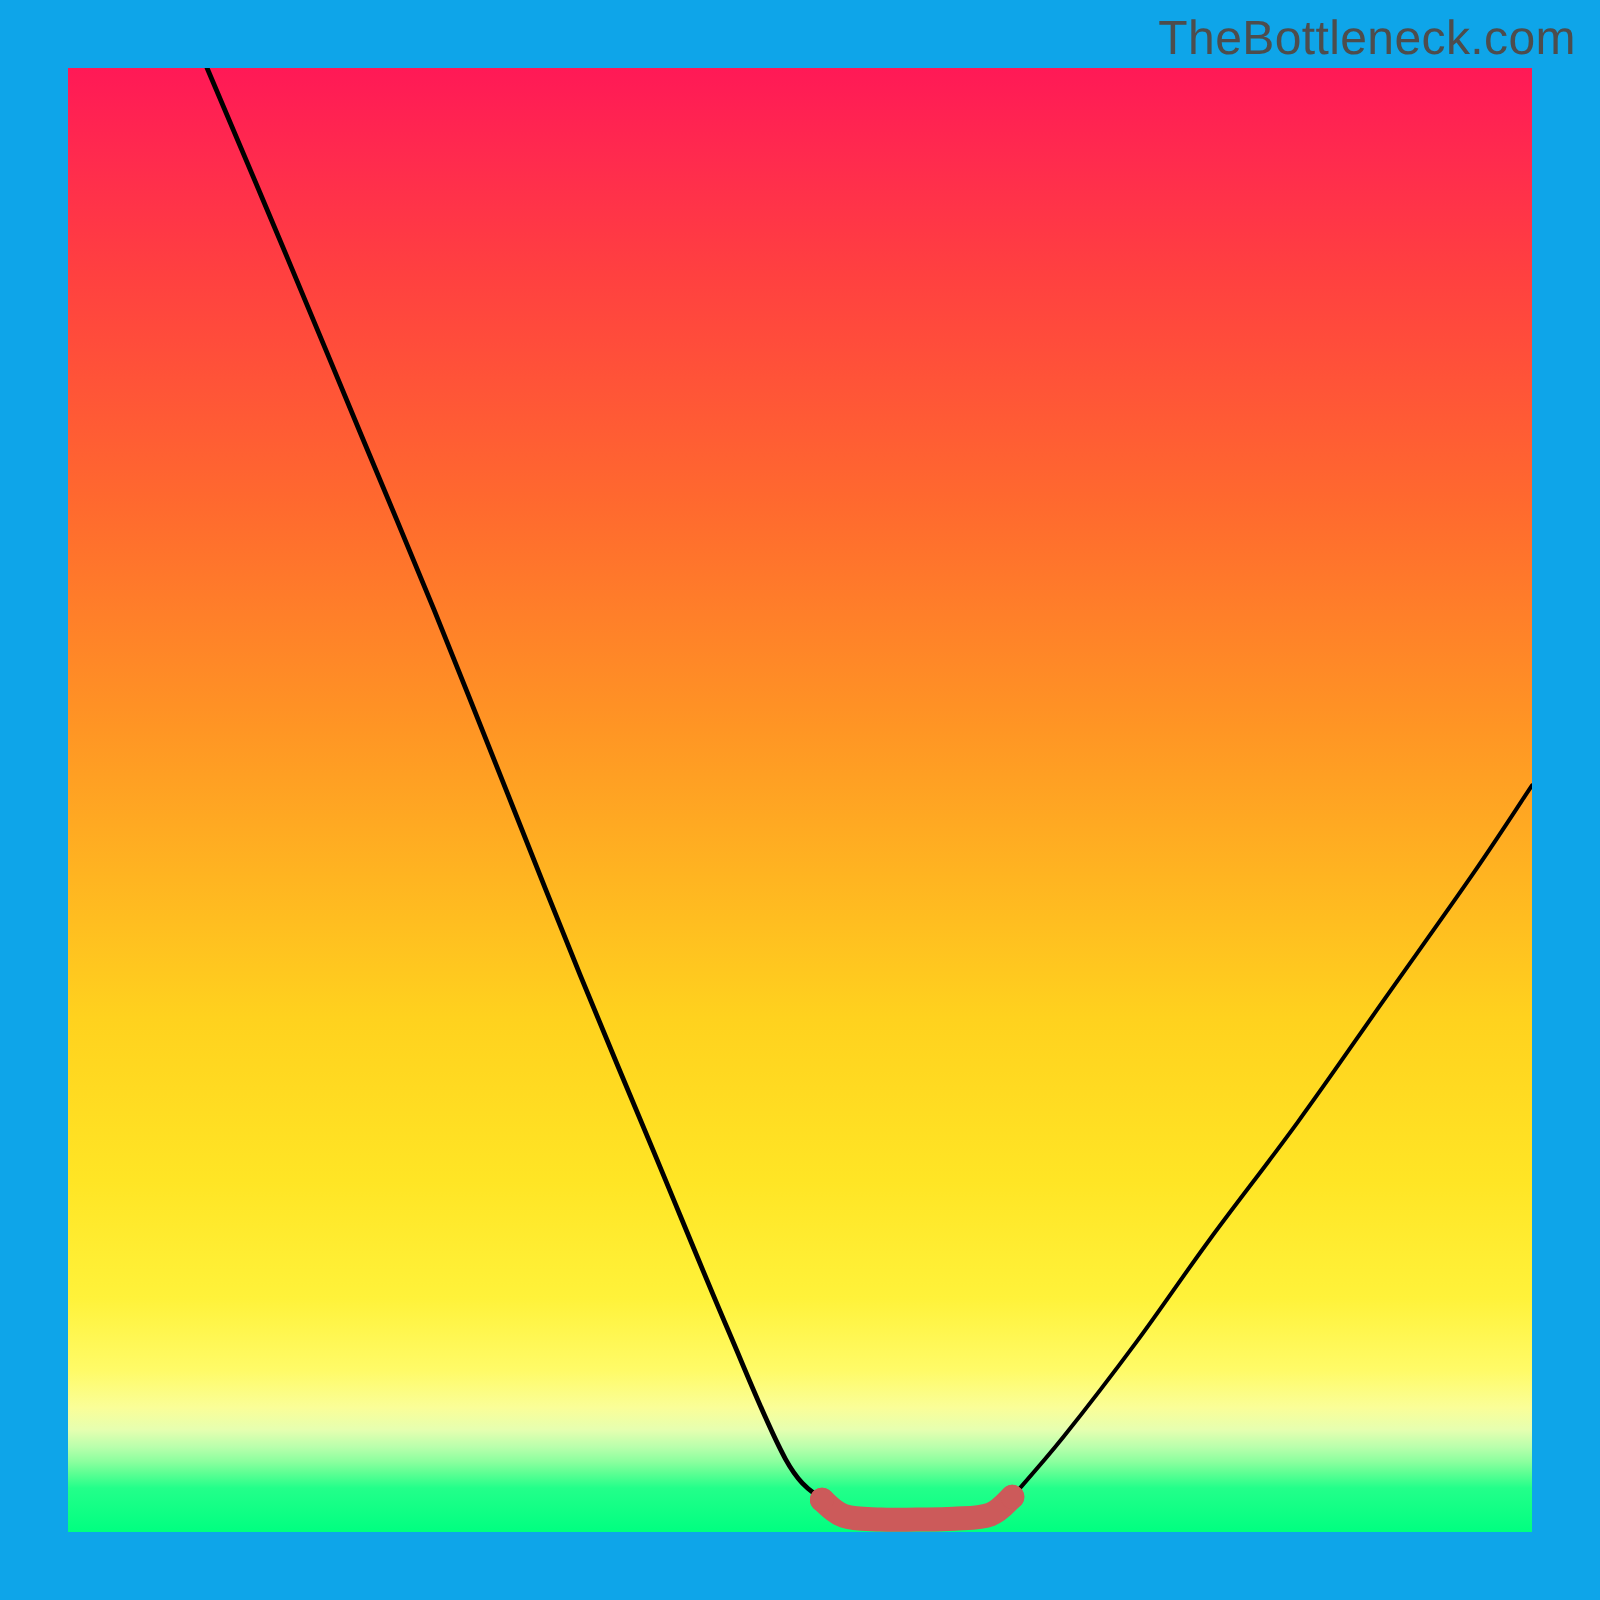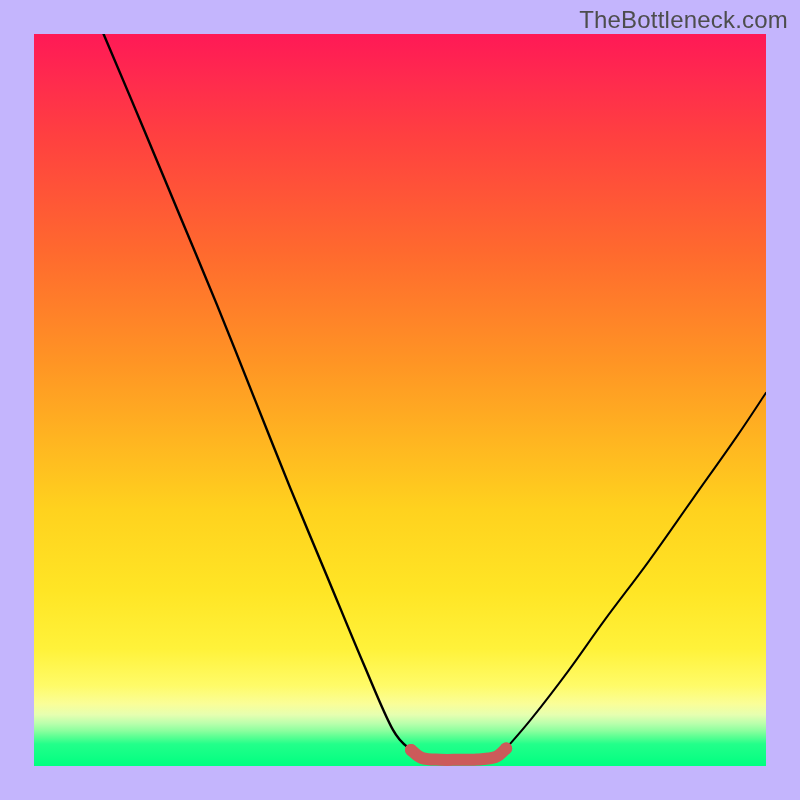--- a/index.html
+++ b/index.html
@@ -10,21 +10,21 @@
     background: #000;
     overflow: hidden;
     font-family: Arial, Helvetica, sans-serif;
   }
   .frame {
     position: absolute;
     left: 0;
     top: 0;
     width: 800px;
     height: 800px;
-    background: #c4b5fd;
+    background: #0ea5e9;
   }
   .plot {
     position: absolute;
     left: 34px;
     top: 34px;
     width: 732px;
     height: 732px;
     
     background:
       linear-gradient(to bottom,

